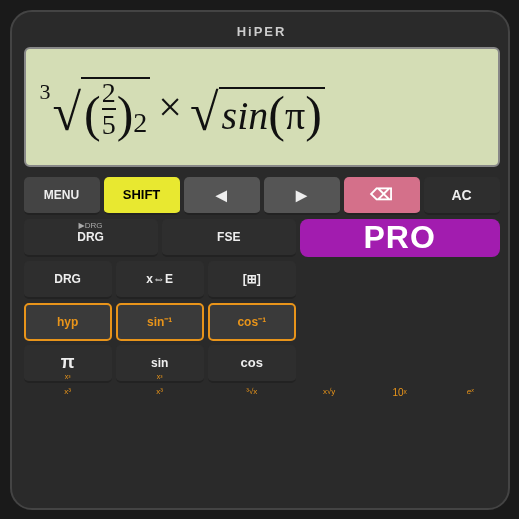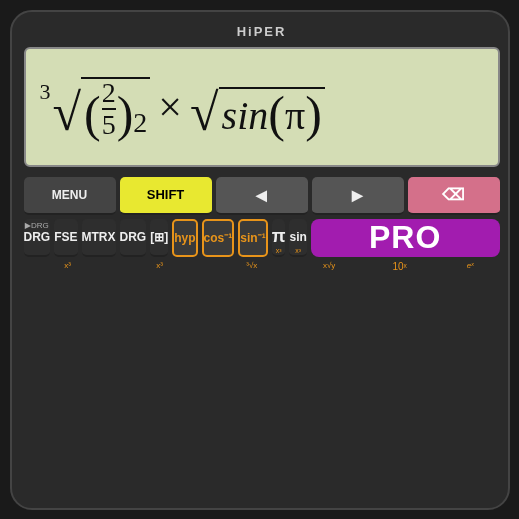--- a/index.html
+++ b/index.html
@@ -238,68 +238,75 @@
       </button>
       <button class="btn gray-light" style="flex:1">
         <span class="arrow-left"></span>
       </button>
       <button class="btn gray-light" style="flex:1">
         <span class="arrow-right"></span>
       </button>
       <button class="btn pink-bg" style="flex:1">
         <span class="backspace-icon"></span>
       </button>
+      <button class="btn dark" style="flex:1">
+        <span class="ac-text">AC</span>
+      </button>
     </div>
 
     <div style="display:flex; gap:4px;">
 
-      <div style="display:flex; gap:4px; flex:3;">
+      <div style="display:flex; flex-direction:column; gap:4px; flex:3;">
 
         <div class="btn-row">
           <button class="btn dark" style="position:relative">
             <span class="btn-label-top">▶DRG</span>
             <span>DRG</span>
           </button>
           <button class="btn dark">
             <span>FSE</span>
           </button>
-          <button class="btn dark">
-            <span>MTRX</span>
-          </button>
         </div>
 
         <div class="btn-row">
           <button class="btn dark">
             <span>DRG</span>
           </button>
           <button class="btn dark">
+            <span>x⇔E</span>
+          </button>
+          <button class="btn dark">
             <span>[⊞]</span>
           </button>
         </div>
 
         <div class="btn-row">
           <button class="btn orange-border">
             <span>hyp</span>
           </button>
           <button class="btn orange-border">
+            <span>sin⁻¹</span>
+          </button>
+          <button class="btn orange-border">
             <span>cos⁻¹</span>
-          </button>
-          <button class="btn orange-border">
-            <span>sin⁻¹</span>
           </button>
         </div>
 
         <div class="btn-row">
           <button class="btn dark" style="position:relative">
             <span style="font-size:18px;">π</span>
             <span class="btn-label-bottom">x³</span>
           </button>
           <button class="btn dark" style="position:relative">
             <span>sin</span>
             <span class="btn-label-bottom">x³</span>
+          </button>
+          <button class="btn dark" style="position:relative">
+            <span style="font-size:13px; font-weight:bold;">cos</span>
+            <span class="btn-label-bottom"></span>
           </button>
         </div>
 
       </div>
 
       <div class="pro-area">
         <span class="pro-text">PRO</span>
       </div>
 
     </div>

